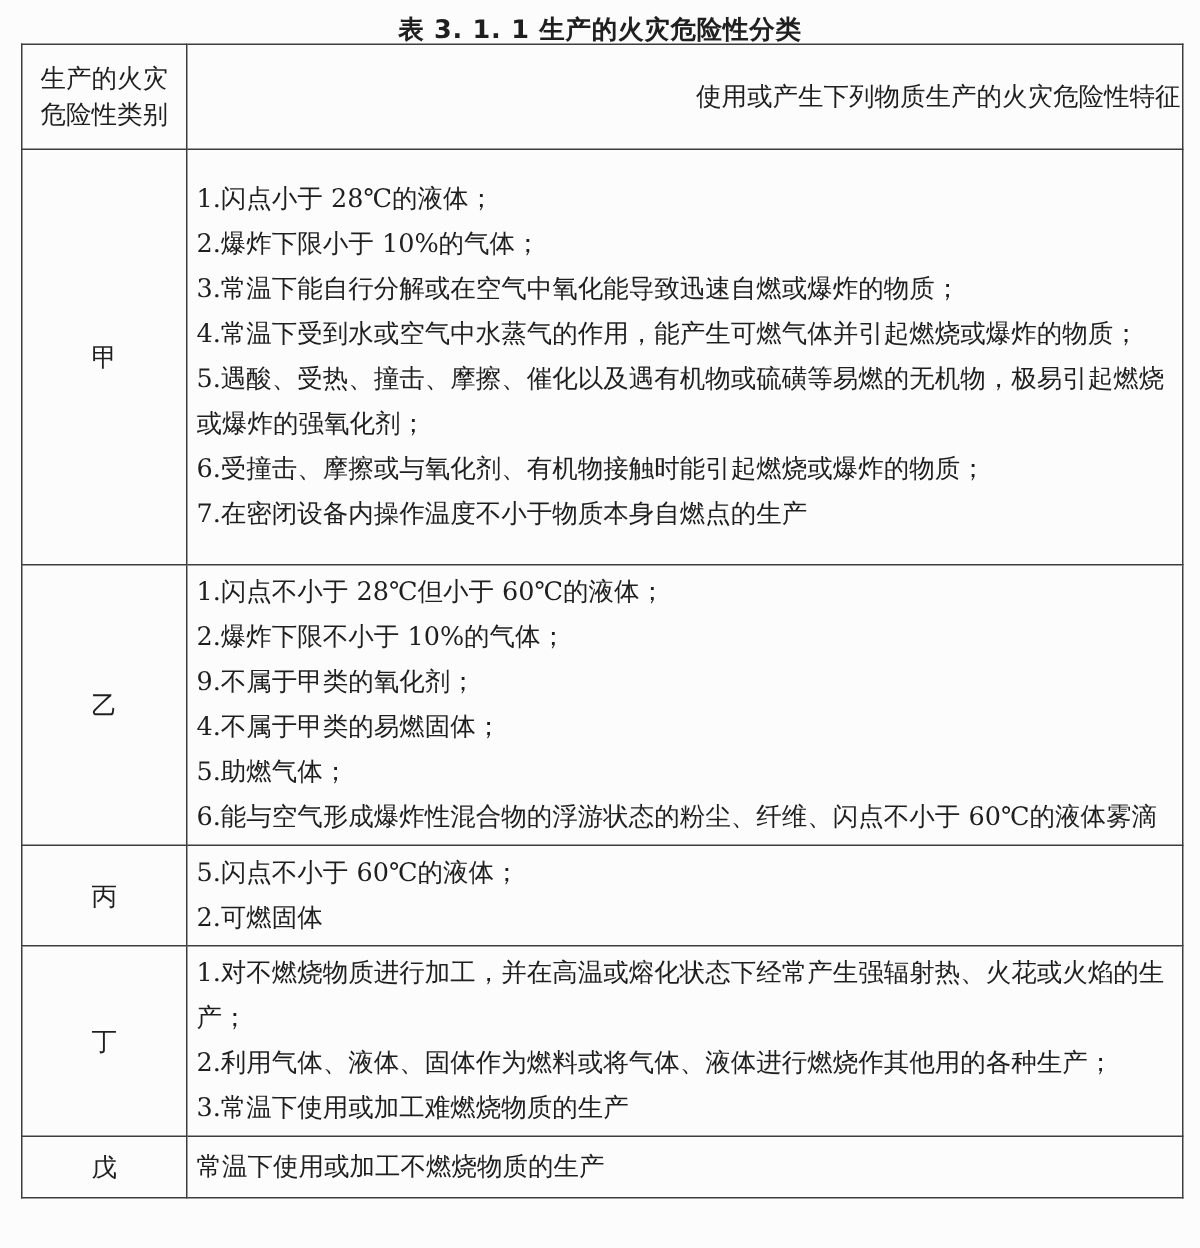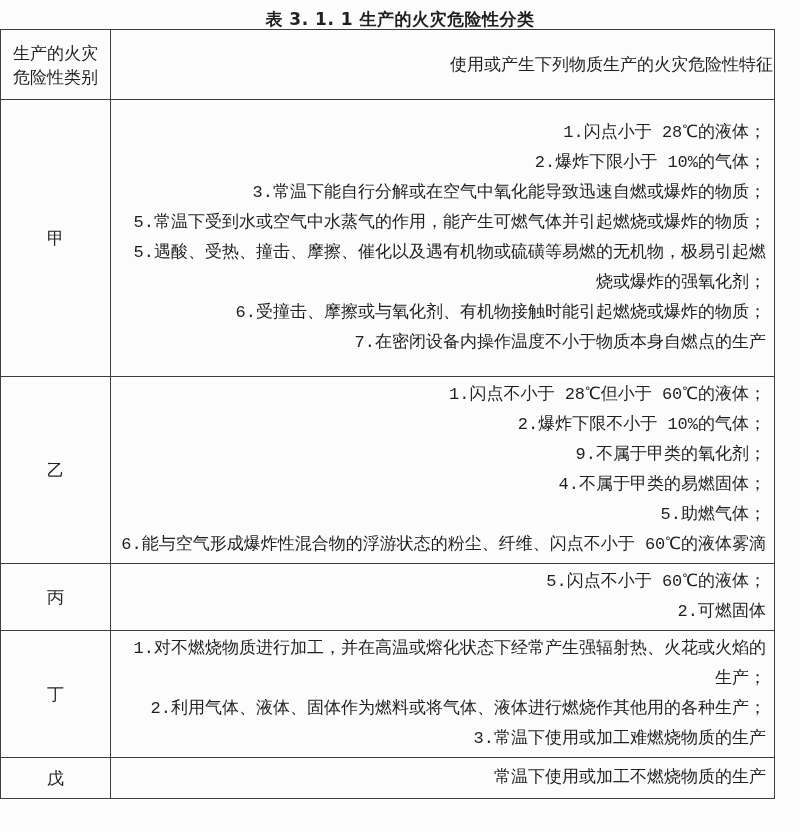--- a/index.html
+++ b/index.html
@@ -23,20 +23,21 @@
     font-weight: bold;
     font-size: 17px;
     padding-top: 8px;
     height: 29px;
     letter-spacing: 0.5px;
   }
   table.hazard {
     border-collapse: collapse;
     table-layout: fixed;
     width: 774px;
+    margin-left: 14px;
     padding-left: 16px;
   }
   table.hazard col.c1 { width: 110px; }
   table.hazard col.c2 { width: 664px; }
   table.hazard th,
   table.hazard td {
     border: 1px solid #3d3d3d;
     font-size: 17px;
     font-weight: normal;
     vertical-align: middle;
@@ -49,22 +50,21 @@
   }
   th.char-head {
     text-align: right;
   }
   td.cat {
     text-align: center;
     font-size: 18px;
   }
   td.desc {
     padding: 3px 8px 3px 6px;
-    text-align: right;
-    font-family: Liberation Mono, monospace;
+    text-align: left;
   }
   td.desc p {
     margin: 0;
     line-height: 30px;
   }
   tr.row-jia  td { height: 277px; }
   tr.row-yi   td { height: 165px; }
   tr.row-bing td { height: 65px; }
   tr.row-ding td { height: 120px; }
   tr.row-wu   td { height: 41px; }
@@ -90,21 +90,21 @@
       </th>
       <th class="char-head">使用或产生下列物质生产的火灾危险性特征</th>
     </tr>
 
     <tr class="row-jia">
       <td class="cat">甲</td>
       <td class="desc">
         <p>1.闪点小于 28℃的液体；</p>
         <p>2.爆炸下限小于 10%的气体；</p>
         <p>3.常温下能自行分解或在空气中氧化能导致迅速自燃或爆炸的物质；</p>
-        <p>5.常温下受到水或空气中水蒸气的作用，能产生可燃气体并引起燃烧或爆炸的物质；</p>
+        <p>4.常温下受到水或空气中水蒸气的作用，能产生可燃气体并引起燃烧或爆炸的物质；</p>
         <p>5.遇酸、受热、撞击、摩擦、催化以及遇有机物或硫磺等易燃的无机物，极易引起燃烧或爆炸的强氧化剂；</p>
         <p>6.受撞击、摩擦或与氧化剂、有机物接触时能引起燃烧或爆炸的物质；</p>
         <p>7.在密闭设备内操作温度不小于物质本身自燃点的生产</p>
       </td>
     </tr>
 
     <tr class="row-yi">
       <td class="cat">乙</td>
       <td class="desc">
         <p>1.闪点不小于 28℃但小于 60℃的液体；</p>

